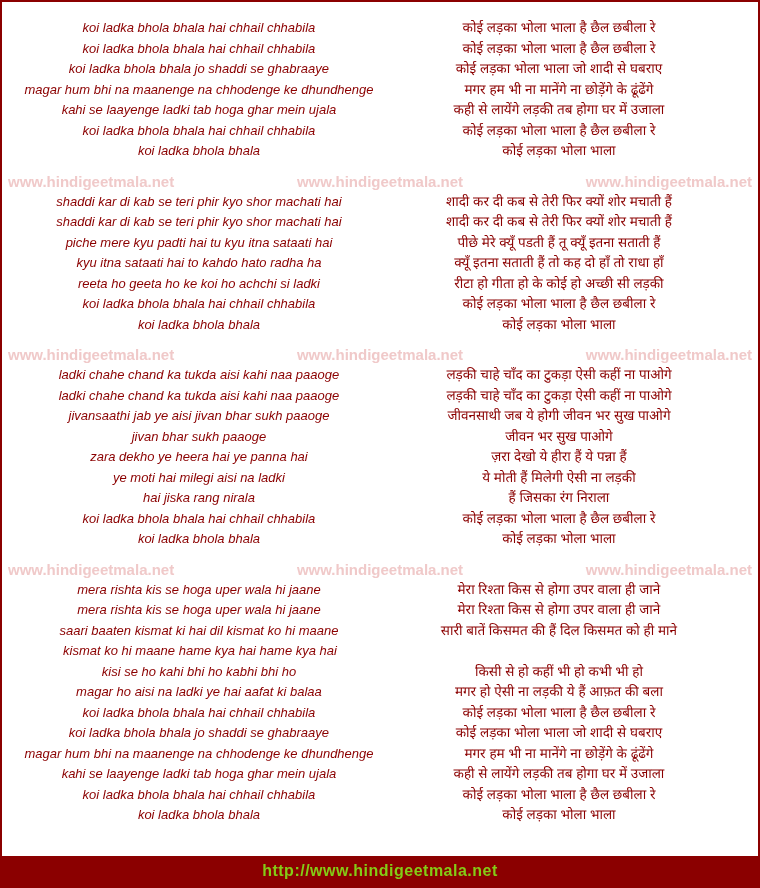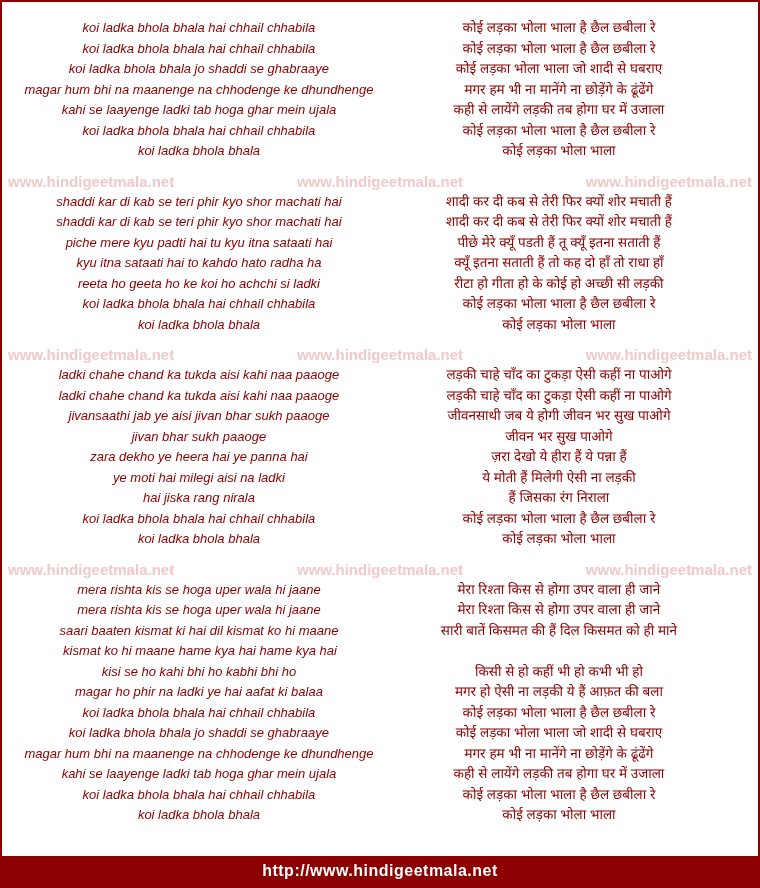--- a/index.html
+++ b/index.html
@@ -65,21 +65,21 @@
     color:#f0c9c9;
     letter-spacing:0px;
     white-space:nowrap;
   }
   .footer{
     position:absolute;
     left:0;bottom:0;
     width:756px;
     height:30px;
     background:#8b0000;
-    color:#ffffff;
+    color:#84cc16;
     display:flex;
     align-items:center;
     justify-content:center;
     font-size:16px;
     font-weight:bold;
     letter-spacing:0.5px;
   }
 </style>
 </head>
 <body>
@@ -220,21 +220,21 @@
         <div class="col-right">सारी बातें किसमत की हैं दिल किसमत को ही माने</div>
       </div>
       <div class="row">
         <div class="col-left">kismat ko hi maane hame kya hai hame kya hai</div>
       </div>
       <div class="row">
         <div class="col-left">kisi se ho kahi bhi ho kabhi bhi ho</div>
         <div class="col-right">किसी से हो कहीं भी हो कभी भी हो</div>
       </div>
       <div class="row">
-        <div class="col-left">magar ho phir na ladki ye hai aafat ki balaa</div>
+        <div class="col-left">magar ho aisi na ladki ye hai aafat ki balaa</div>
         <div class="col-right">मगर हो ऐसी ना लड़की ये हैं आफ़त की बला</div>
       </div>
       <div class="row">
         <div class="col-left">koi ladka bhola bhala hai chhail chhabila</div>
         <div class="col-right">कोई लड़का भोला भाला है छैल छबीला रे</div>
       </div>
       <div class="row">
         <div class="col-left">koi ladka bhola bhala jo shaddi se ghabraaye</div>
         <div class="col-right">कोई लड़का भोला भाला जो शादी से घबराए</div>
       </div>

